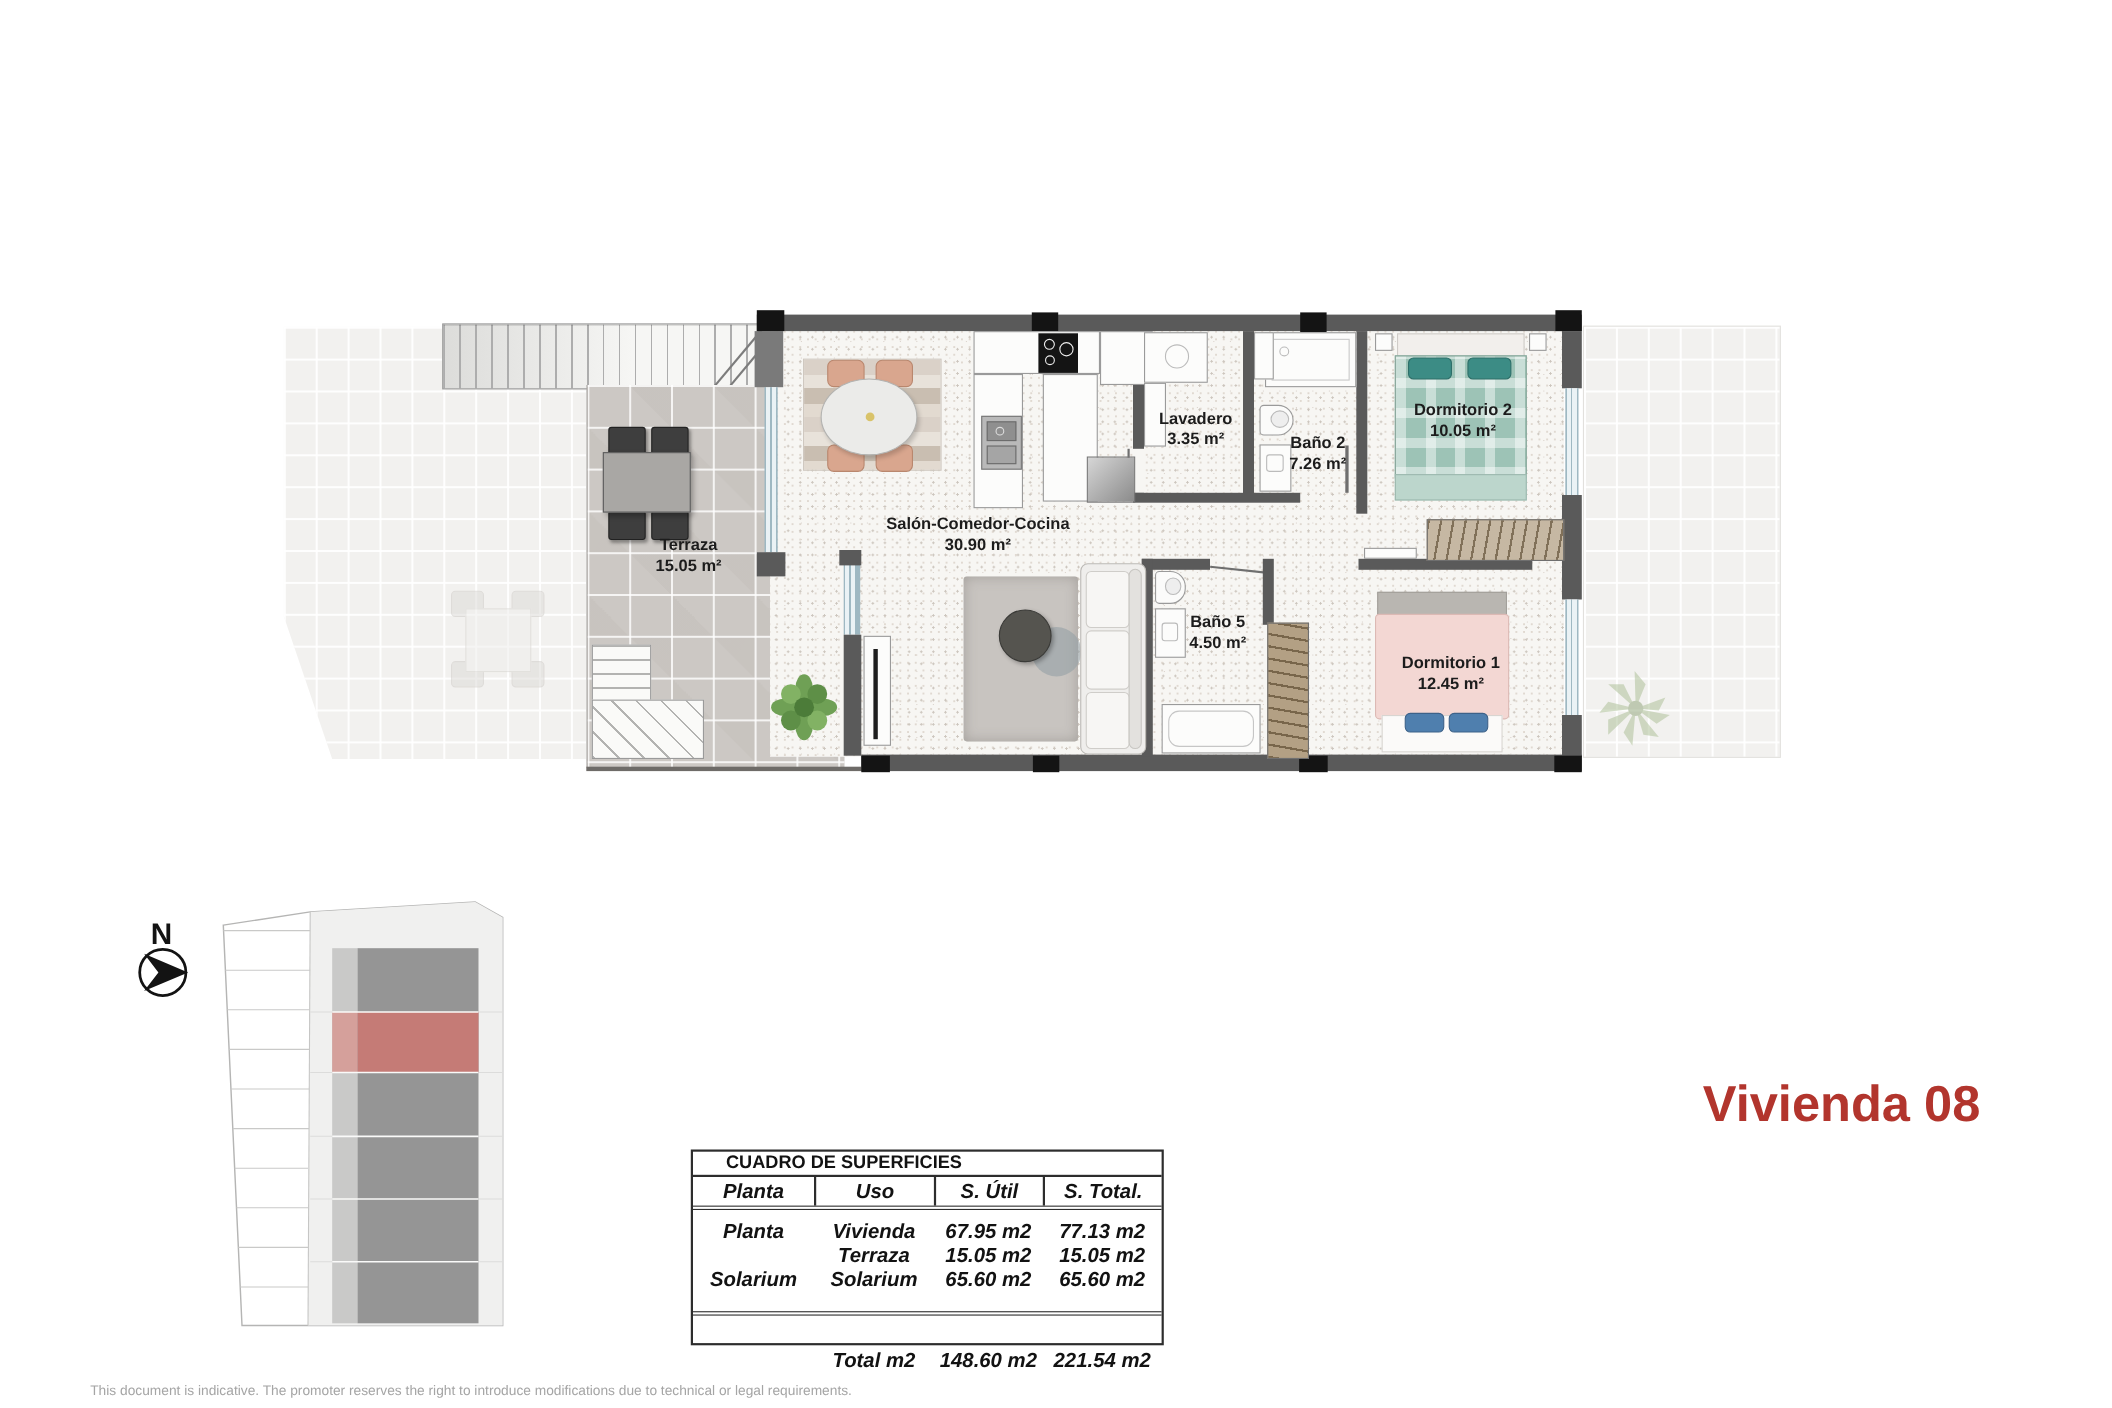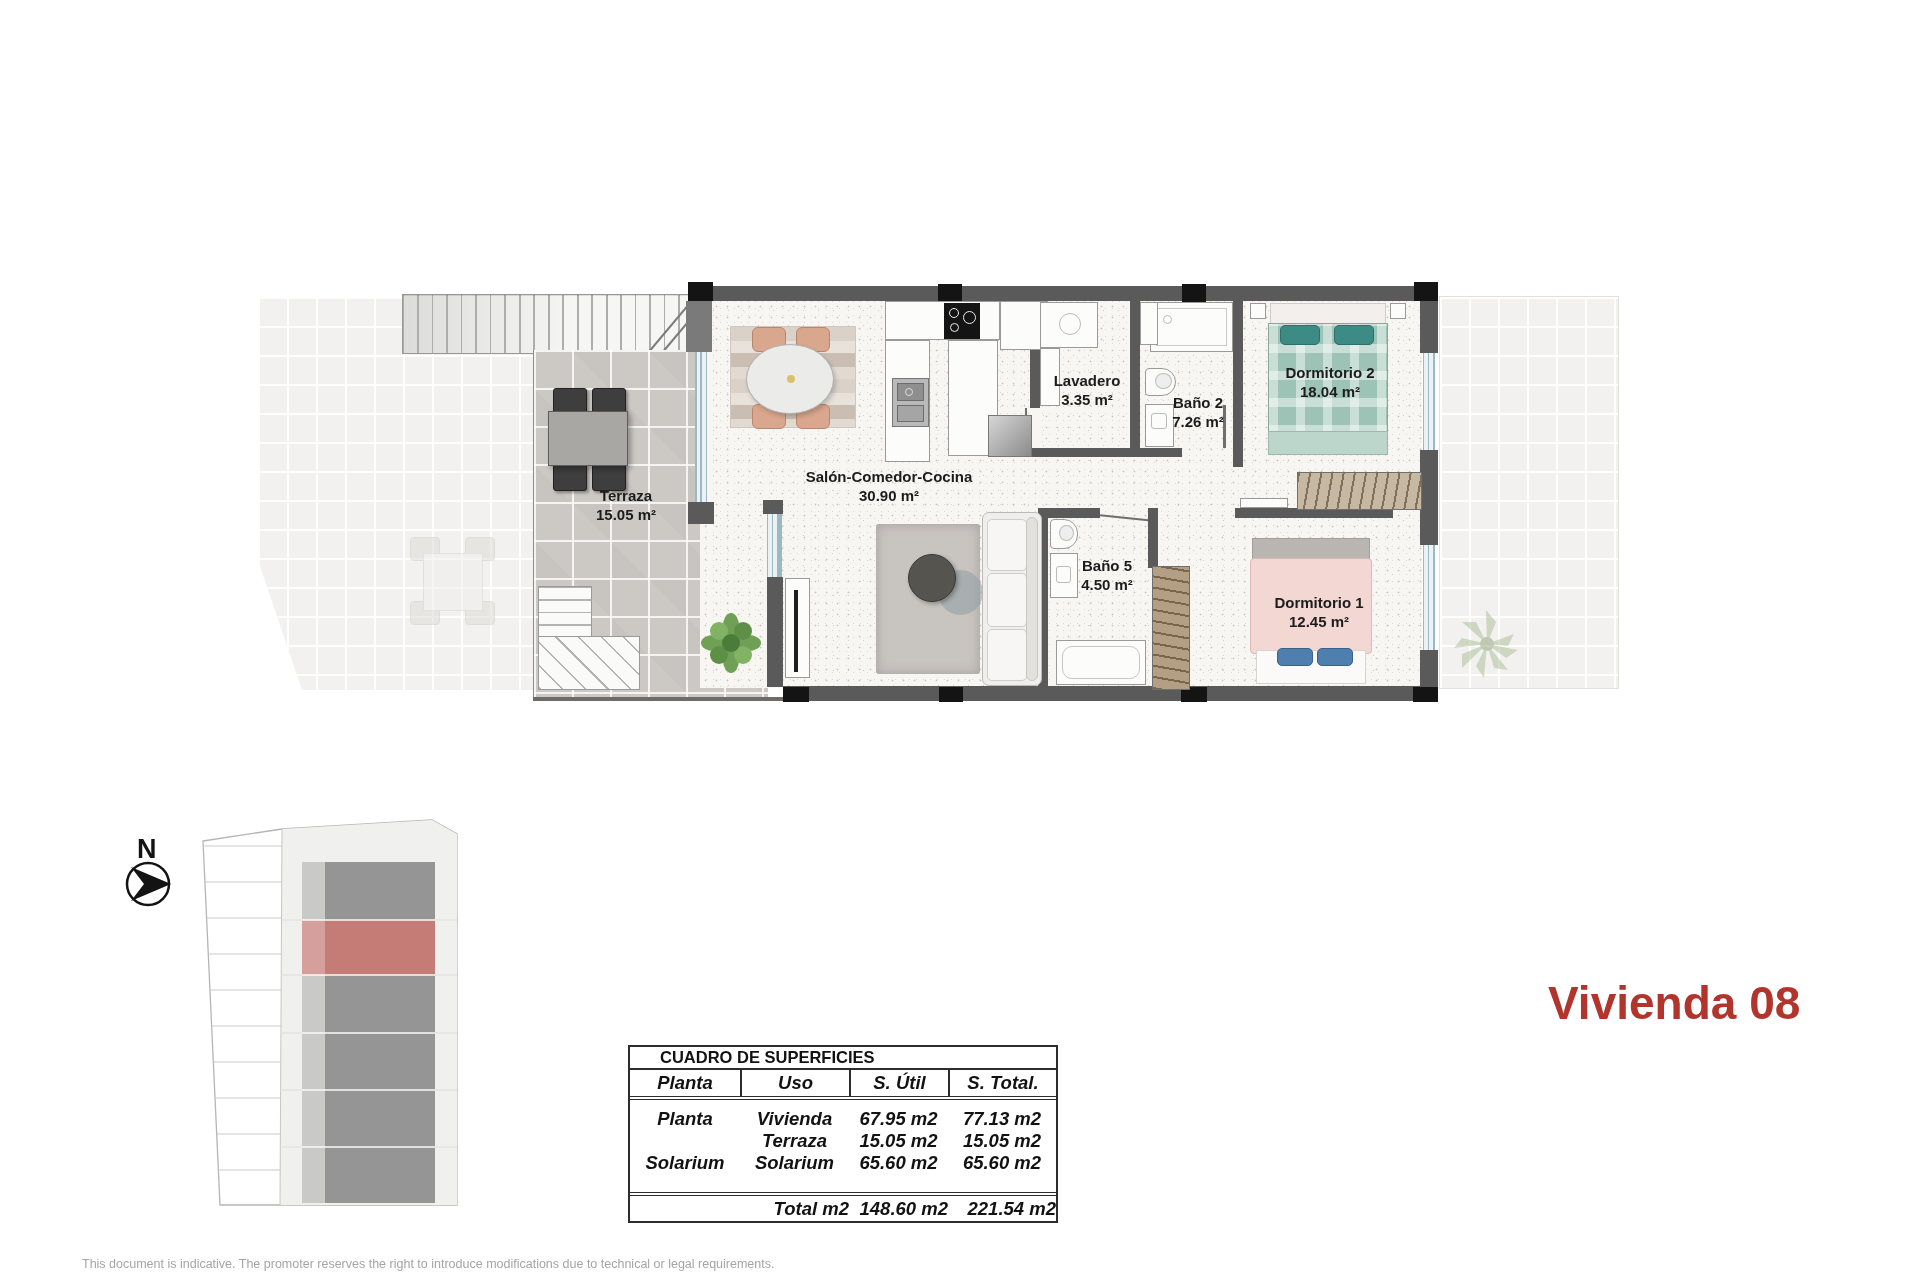--- a/index.html
+++ b/index.html
@@ -74,21 +74,21 @@
   .st-title{height:21px;border-bottom:2px solid #2d2d2d;font-weight:bold;font-size:16.5px;
     line-height:21px;padding-left:30px;}
   .st-grid{display:grid;grid-template-columns:110px 109px 99px 1fr;font-style:italic;}
   .st-head{height:26px;border-bottom:4px double #2d2d2d;}
   .st-head div{font-weight:bold;font-size:18.5px;line-height:26px;text-align:center;}
   .st-head div + div{border-left:2px solid #2d2d2d;}
   .st-body{height:84px;border-bottom:4px double #2d2d2d;padding-top:8px;}
   .st-row{height:22px;}
   .st-row div{font-weight:bold;font-size:18.5px;line-height:22px;text-align:center;white-space:nowrap;}
   .st-total{height:25px;align-items:center;}
-  .st-total div{font-weight:bold;font-size:18.5px;line-height:25px;text-align:right;white-space:nowrap;}
+  .st-total div{font-weight:bold;font-size:18.5px;line-height:25px;text-align:center;white-space:nowrap;margin-top:28px;}
 
   
   .footer-es{position:absolute;left:75px;top:1240px;font-size:13.5px;font-weight:600;color:#1f1f1f;}
   .footer-en{position:absolute;left:82px;top:1257px;font-size:12.5px;font-weight:400;color:#a5a5a5;}
 </style>
 </head>
 <body>
 
 <div class="page">
 
@@ -287,21 +287,21 @@
     <div class="rlabel" style="left:1087px;top:371px;">
       <div>Lavadero</div>
       <div>3.35 m²</div>
     </div>
     <div class="rlabel" style="left:1198px;top:393px;">
       <div>Baño 2</div>
       <div>7.26 m²</div>
     </div>
     <div class="rlabel" style="left:1330px;top:363px;">
       <div>Dormitorio 2</div>
-      <div>18.04 m²</div>
+      <div>10.05 m²</div>
     </div>
     <div class="rlabel" style="left:1107px;top:556px;">
       <div>Baño 5</div>
       <div>4.50 m²</div>
     </div>
     <div class="rlabel" style="left:1319px;top:593px;">
       <div>Dormitorio 1</div>
       <div>12.45 m²</div>
     </div>
   </div>

